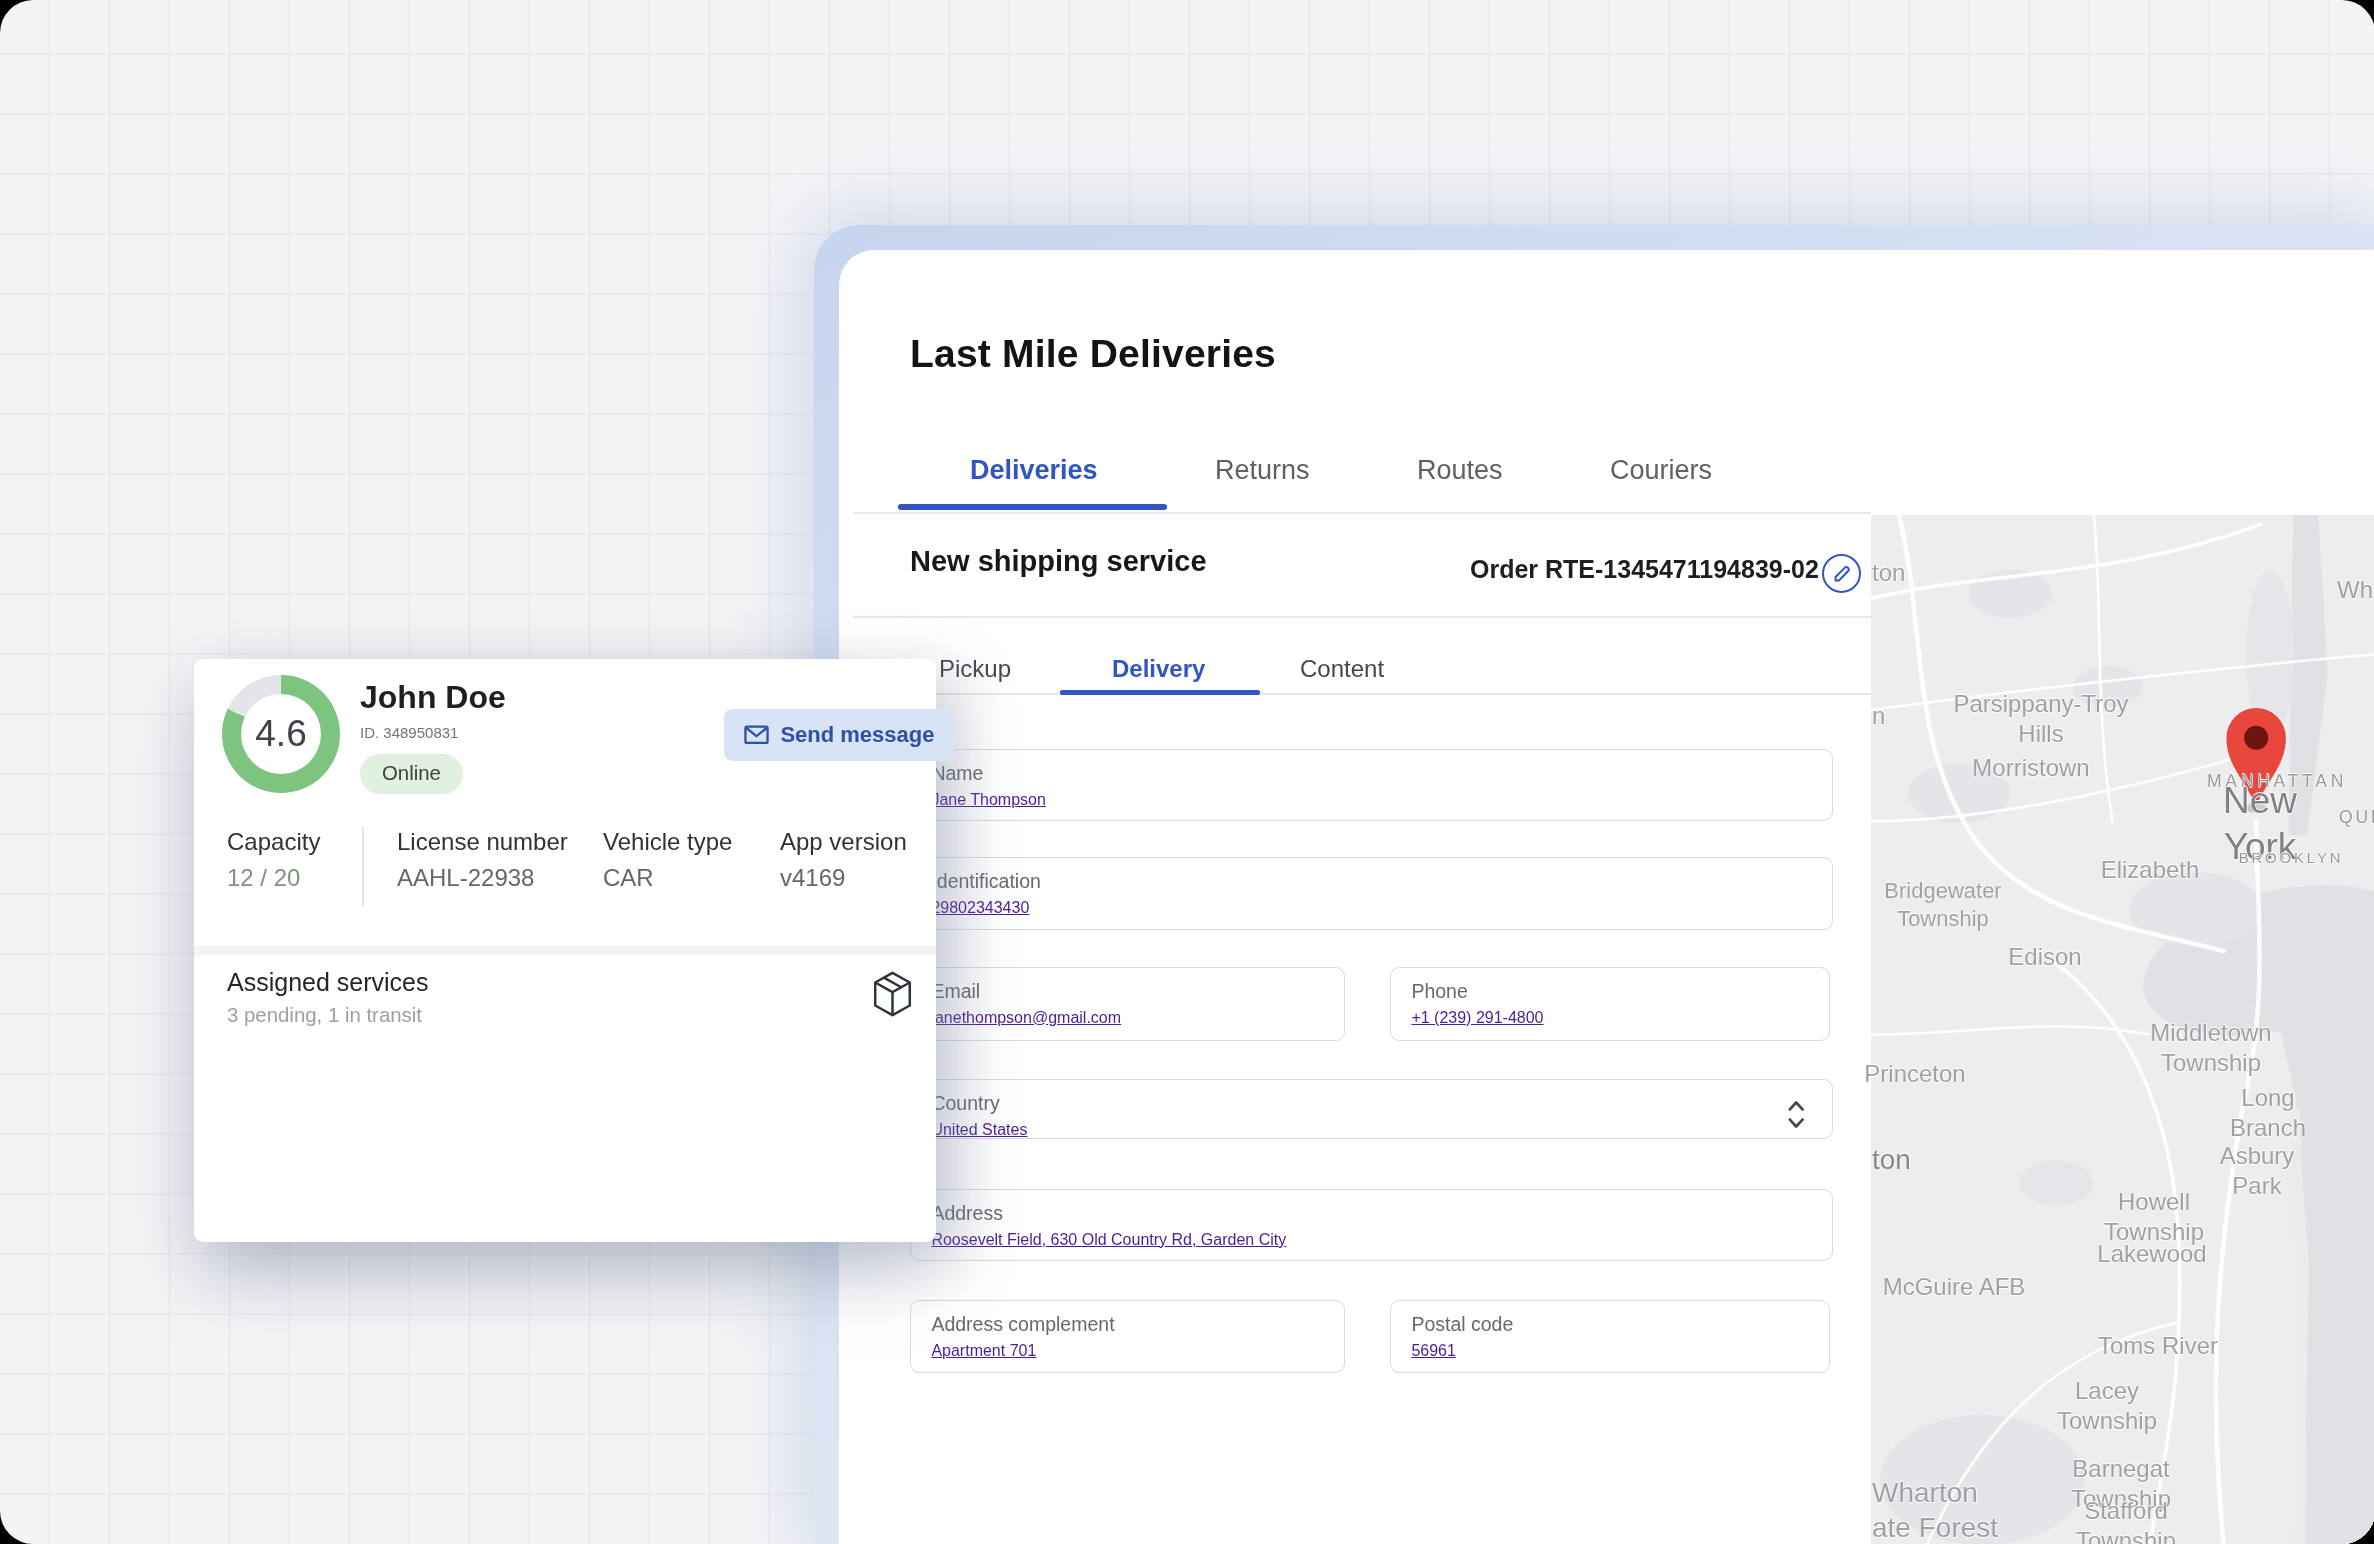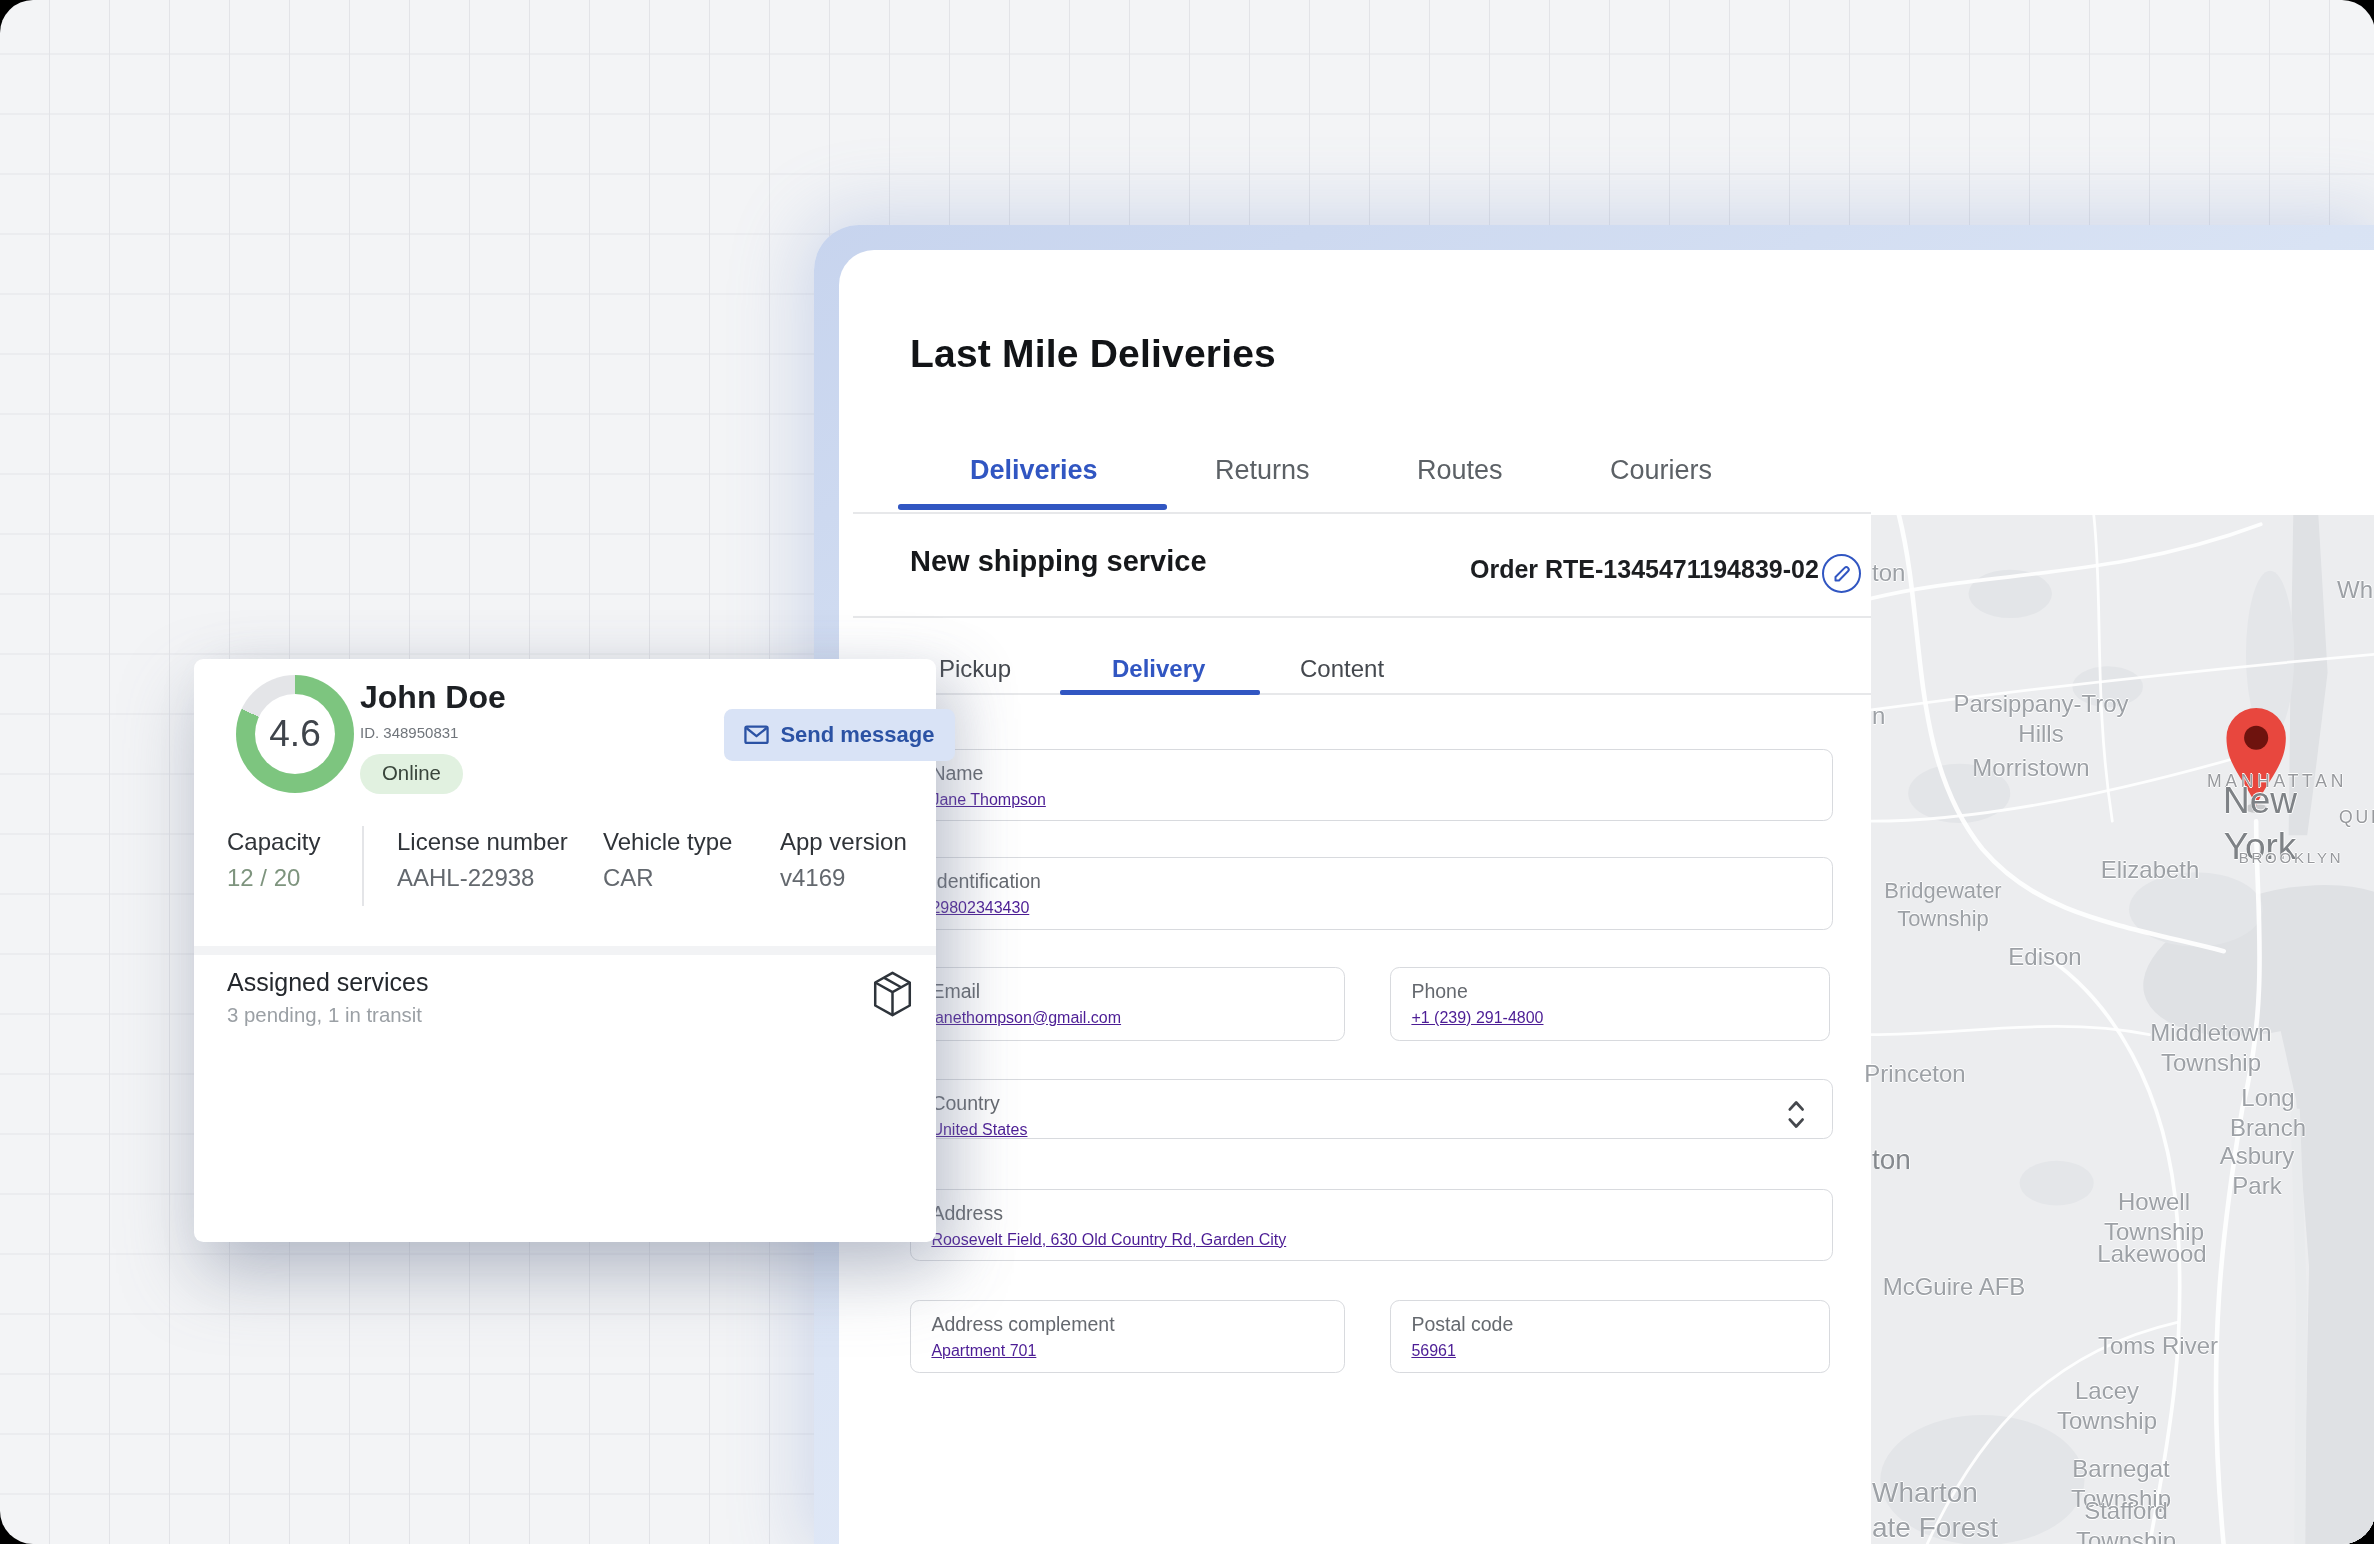--- a/index.html
+++ b/index.html
@@ -29,21 +29,21 @@
   .field .flabel{display:block;font-size:19.5px;color:#65696f;margin-bottom:5.6px;}
   .field .fvalue{display:block;font-size:16px;color:#4c1d95;text-decoration:underline;}
   .stepper{position:absolute;left:1786px;top:1098px;}
   
   .map{position:absolute;left:1871px;top:515px;width:504px;height:1030px;background:#ecedef;overflow:hidden;}
   .map-label{position:absolute;color:#9da1a6;white-space:pre-line;text-align:center;transform:translate(-50%,-50%);
     text-shadow:0 0.9px 0 #fff,0 -0.9px 0 #fff,0.9px 0 0 rgba(255,255,255,.8);line-height:1.25;font-weight:500;}
   
   .card{position:absolute;left:194px;top:659px;width:742px;height:583px;background:#fff;border-radius:9.3px;z-index:10;
     box-shadow:0 33px 74px rgba(110,120,145,.35),26px 15px 56px rgba(130,140,165,.25);}
-  .ring{position:absolute;left:236px;top:675px;width:118px;height:118px;border-radius:50%;
+  .ring{position:absolute;left:222px;top:675px;width:118px;height:118px;border-radius:50%;
     background:conic-gradient(#7dc57f 0 82%,#e4e5e8 0);text-align:center;}
   .ring::after{content:"";position:absolute;inset:18.6px;background:#fff;border-radius:50%;}
   .ring .rating{position:absolute;inset:0;display:flex;align-items:center;justify-content:center;
     font-size:37px;color:#3f444b;z-index:2;}
   .courier-name{position:absolute;left:360px;top:679px;font-size:32px;font-weight:600;color:#1d2024;}
   .courier-id{position:absolute;left:360px;top:724px;font-size:15px;color:#70757b;}
   .online-badge{position:absolute;left:360px;top:754px;background:#e1f1e0;color:#39453b;font-size:20.4px;
     padding:8.3px 22px;border-radius:927px;}
   .send-btn{position:absolute;left:724px;top:709px;height:52px;padding:0 20.4px;background:#d9e3f6;border-radius:8.3px;
     display:flex;align-items:center;gap:11px;cursor:pointer;color:#2b52a4;font-size:22px;font-weight:600;}

